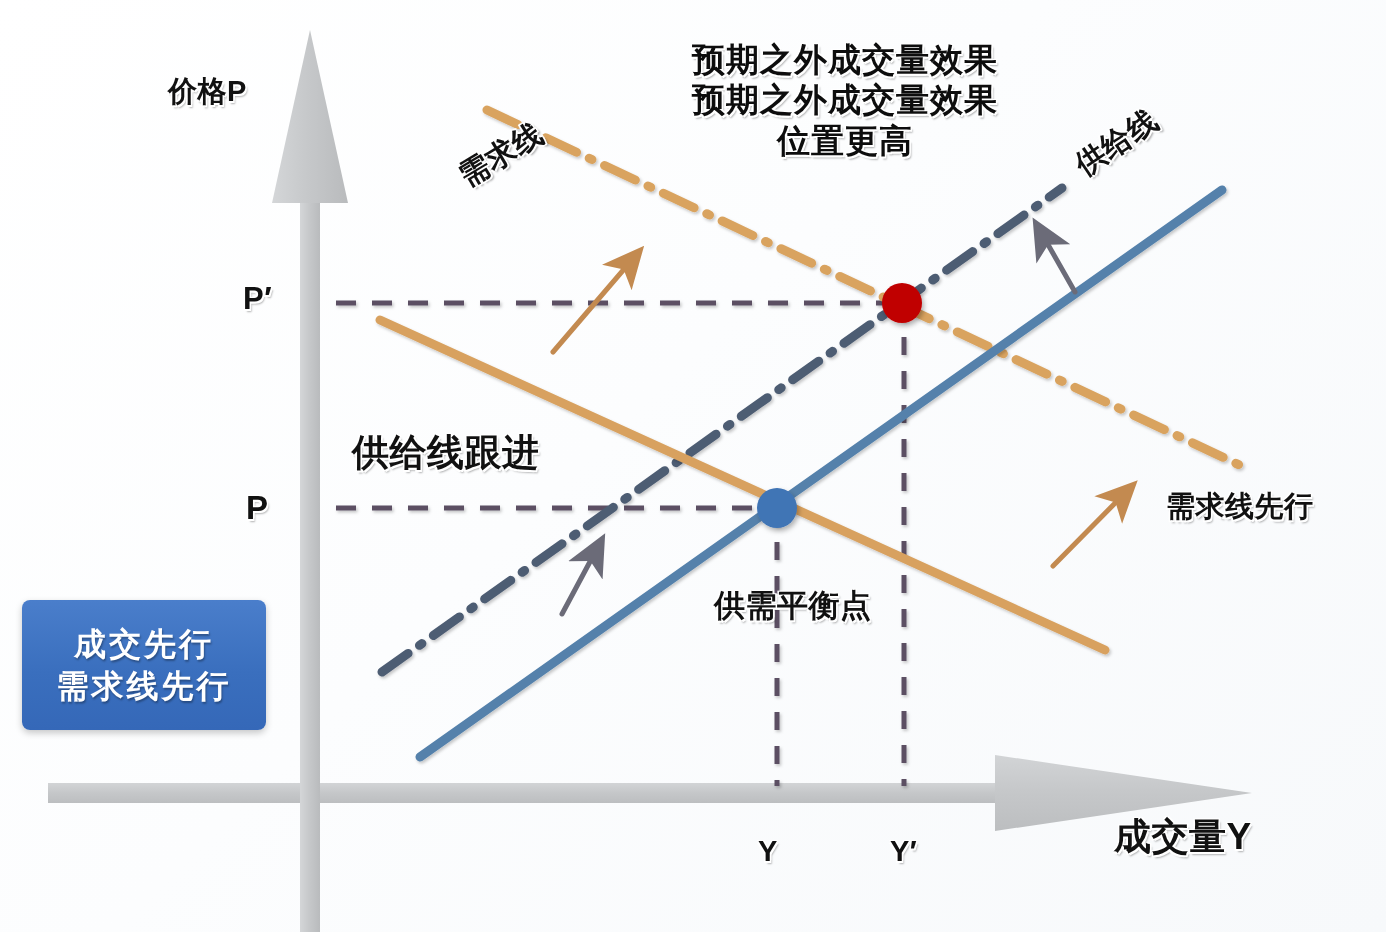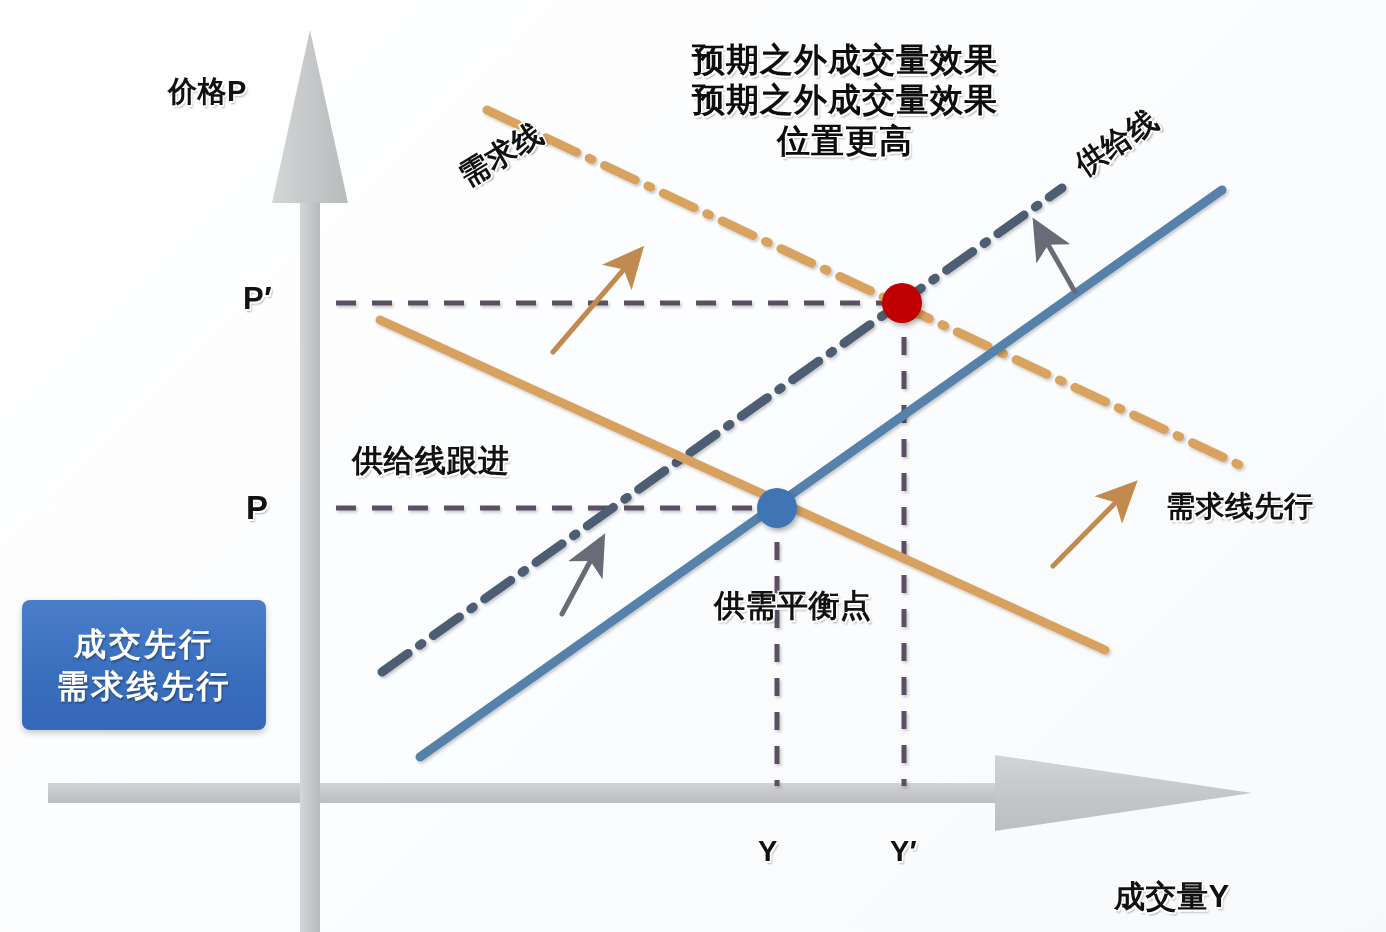--- a/index.html
+++ b/index.html
@@ -48,36 +48,36 @@
     text-shadow:
       -1.5px -1.5px 0 #ffffff,
        1.5px -1.5px 0 #ffffff,
       -1.5px  1.5px 0 #ffffff,
        1.5px  1.5px 0 #ffffff,
        2px 3px 2px rgba(0,0,0,0.32);
   }
   #title-block div { letter-spacing: 1px; text-align: center; }
 
   #axis-label-y  { left: 168px; top: 72px;  font-size: 29px; }
-  #axis-label-x  { left: 1114px; top: 876px; font-size: 31px; }
+  #axis-label-x  { left: 1114px; top: 812px; font-size: 37px; }
 
   #tick-p-prime { left: 243px; top: 281px; font-size: 31px; }
   #tick-p       { left: 246px; top: 489px; font-size: 33px; }
   #tick-y       { left: 758px; top: 835px; font-size: 29px; }
   #tick-y-prime { left: 890px; top: 835px; font-size: 29px; }
 
   #label-demand-curve {
     left: 462px; top: 158px; font-size: 30px;
     transform: rotate(-31deg); transform-origin: left center;
   }
   #label-supply-curve {
     left: 1079px; top: 148px; font-size: 30px;
     transform: rotate(-34deg); transform-origin: left center;
   }
-  #label-supply-follow { left: 352px; top: 440px; font-size: 31px; }
+  #label-supply-follow { left: 352px; top: 428px; font-size: 37px; }
   #label-demand-lead   { left: 1166px; top: 487px; font-size: 29px; font-family: Liberation Serif, serif; }
   #label-equilibrium   { left: 714px; top: 585px; font-size: 31px; }
 
   #badge {
     position: absolute;
     left: 22px;
     top: 600px;
     width: 244px;
     height: 130px;
     background: linear-gradient(180deg, #4a7ecb 0%, #3a6fbe 55%, #3568b8 100%);

